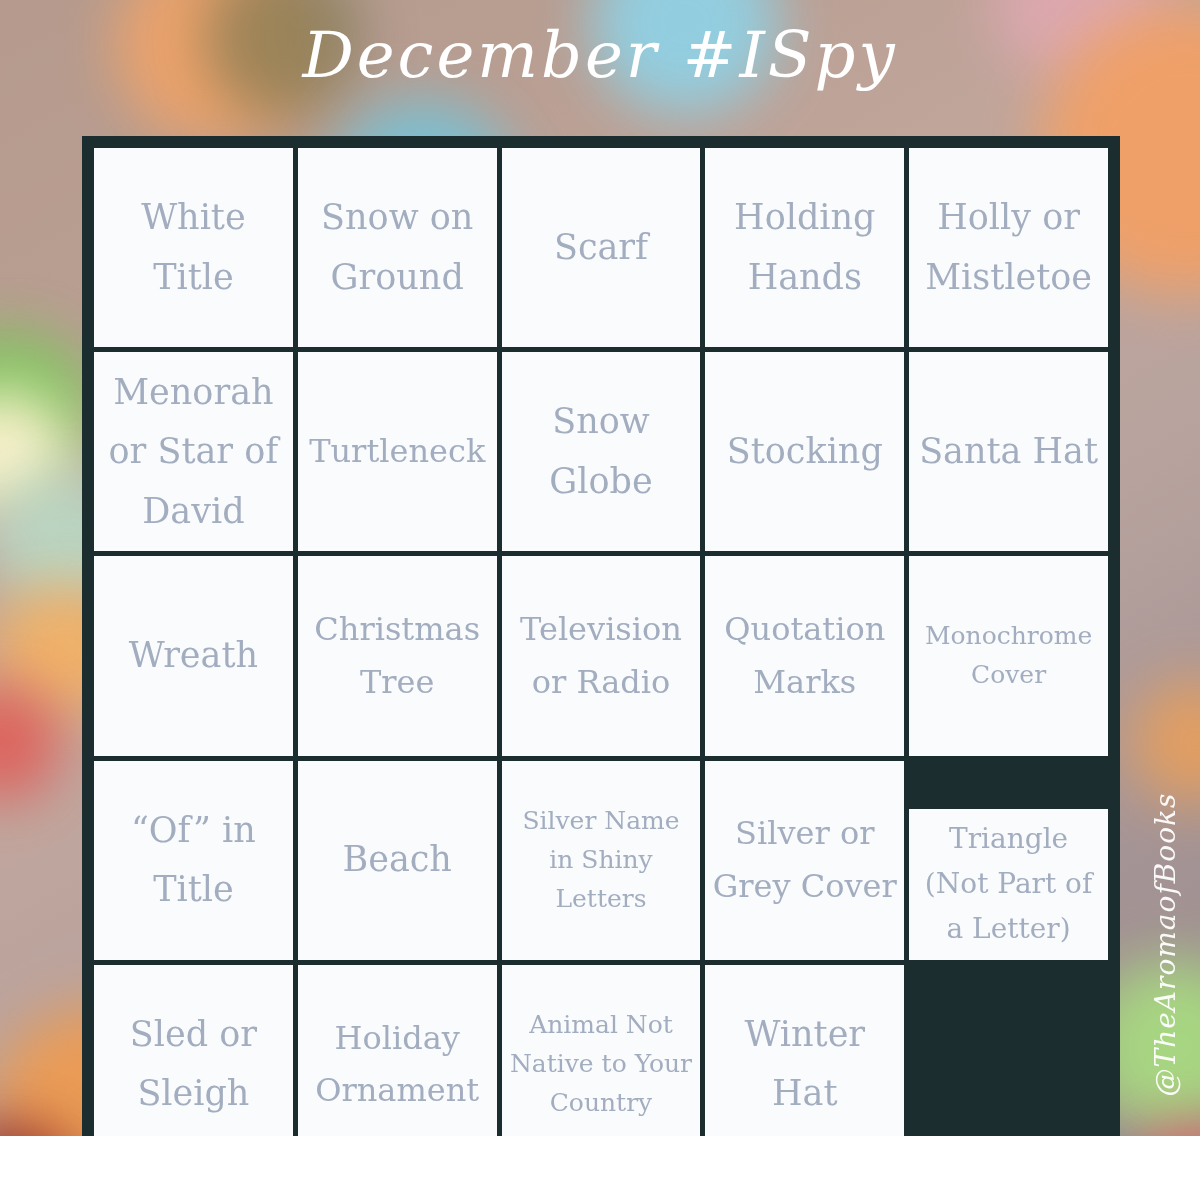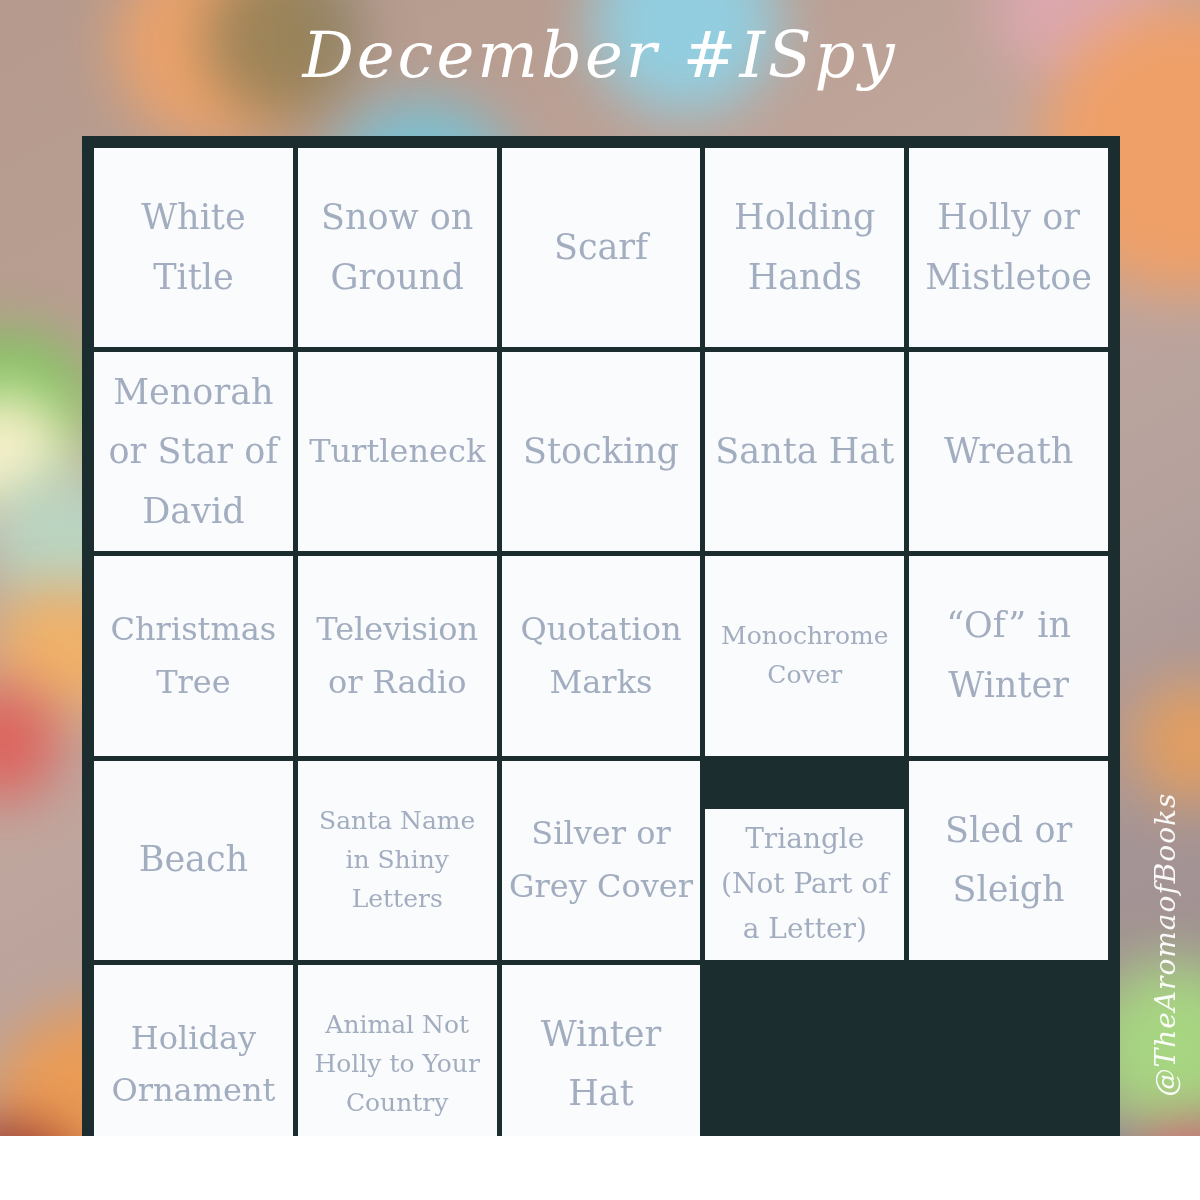--- a/index.html
+++ b/index.html
@@ -142,20 +142,23 @@
       <div class="cell md">
         <span>Holly or Mistletoe</span>
       </div>
       <div class="cell md">
         <span>Menorah or Star of David</span>
       </div>
       <div class="cell sm2">
         <span>Turtleneck</span>
       </div>
       <div class="cell md">
+        <span>Snow Globe</span>
+      </div>
+      <div class="cell md">
         <span>Stocking</span>
       </div>
       <div class="cell md">
         <span>Santa Hat</span>
       </div>
       <div class="cell md">
         <span>Wreath</span>
       </div>
       <div class="cell sm2">
         <span>Christmas Tree</span>
@@ -163,42 +166,42 @@
       <div class="cell sm2">
         <span>Television or Radio</span>
       </div>
       <div class="cell sm2">
         <span>Quotation Marks</span>
       </div>
       <div class="cell xs">
         <span>Monochrome Cover</span>
       </div>
       <div class="cell md">
-        <span>“Of” in Winter</span>
+        <span>“Of” in Title</span>
       </div>
       <div class="cell md">
         <span>Beach</span>
       </div>
       <div class="cell xs">
-        <span>Santa Name in Shiny Letters</span>
+        <span>Silver Name in Shiny Letters</span>
       </div>
       <div class="cell sm2">
         <span>Silver or Grey Cover</span>
       </div>
       <div class="cell sm">
         <span>Triangle (Not Part of a Letter)</span>
       </div>
       <div class="cell md">
         <span>Sled or Sleigh</span>
       </div>
       <div class="cell sm2">
         <span>Holiday Ornament</span>
       </div>
       <div class="cell xs">
-        <span>Animal Not Holly to Your Country</span>
+        <span>Animal Not Native to Your Country</span>
       </div>
       <div class="cell md">
         <span>Winter Hat</span>
       </div>
     </div>
 
   <div class="watermark">@TheAromaofBooks</div>
 
 </div>
 

